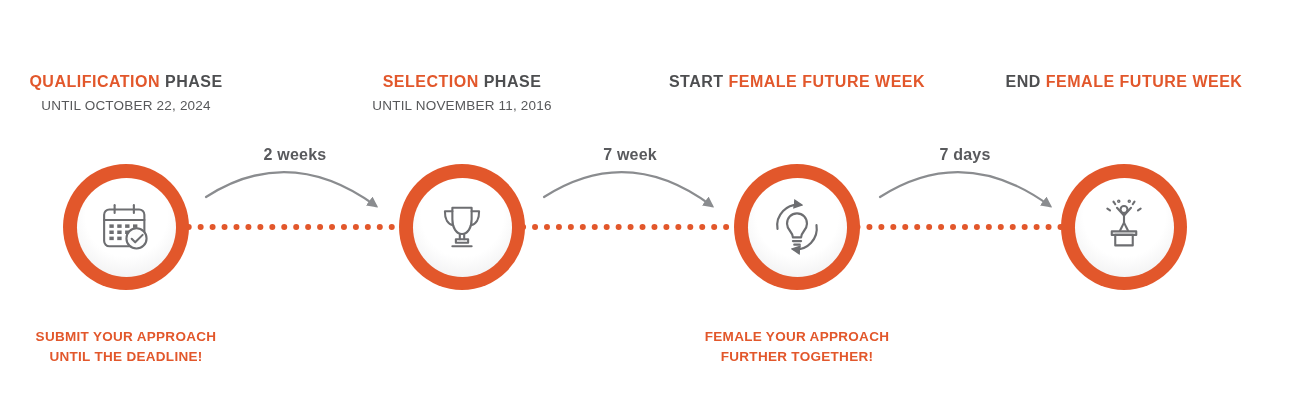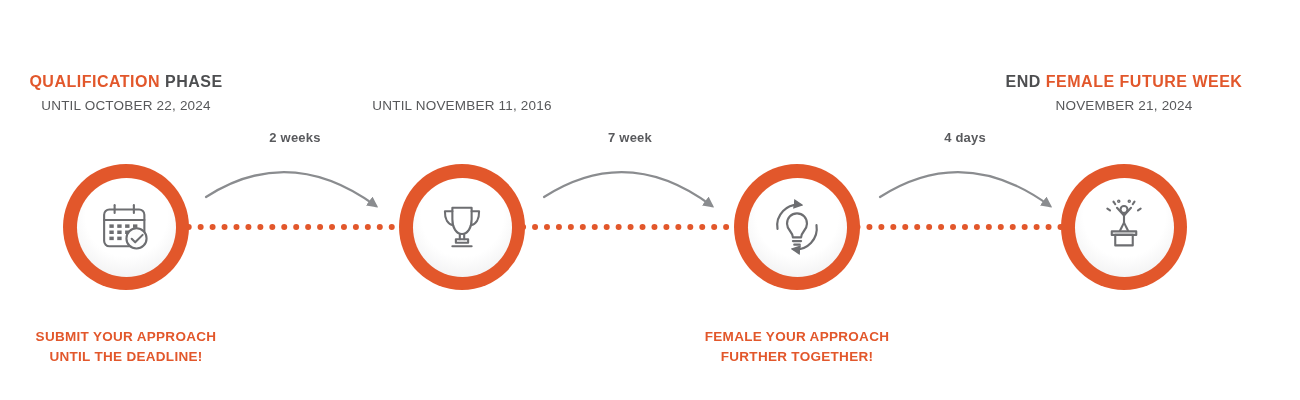--- a/index.html
+++ b/index.html
@@ -18,22 +18,22 @@
 
   .dotted-line{
     position:absolute;top:224px;left:126px;width:1010px;height:0;
     border-top:6px dotted var(--accent);z-index:1;
   }
 
   .arrows-overlay{position:absolute;top:0;left:0;z-index:3;pointer-events:none}
   .arrow-path{stroke:var(--arrow);fill:none;stroke-width:2.2px;stroke-linecap:round}
 
   .connector-label{
-    position:absolute;top:130px;transform:translateX(-50%);
-    font-size:13px;font-weight:bold;color:#595a5d;letter-spacing:.2px;z-index:3;
+    position:absolute;top:146px;transform:translateX(-50%);
+    font-size:16px;font-weight:bold;color:#595a5d;letter-spacing:.2px;z-index:3;
   }
   .connector-label.c1{left:295px}
   .connector-label.c2{left:630px}
   .connector-label.c3{left:965px}
 
   .phase{position:absolute;top:0;width:300px;height:400px;text-align:center;z-index:2}
   .phase.p1{left:-24px}
   .phase.p2{left:312px}
   .phase.p3{left:647px}
   .phase.p4{left:974px}
@@ -82,21 +82,21 @@
         <path d="M0 0 L5 2.5 L0 5 z" style="fill:var(--arrow)" stroke="none"></path>
       </marker>
     </defs>
     <path class="arrow-path" d="M206 197 Q 290 143 376 206" marker-end="url(#ah)"></path>
     <path class="arrow-path" d="M544 197 Q 628 143 712 206" marker-end="url(#ah)"></path>
     <path class="arrow-path" d="M880 197 Q 964 143 1050 206" marker-end="url(#ah)"></path>
   </svg>
 
   <div class="connector-label c1">2 weeks</div>
   <div class="connector-label c2">7 week</div>
-  <div class="connector-label c3">4 days</div>
+  <div class="connector-label c3">7 days</div>
 
   <div class="phase p1">
     <div class="phase-title"><span class="dark"></span> <span class="accent">QUALIFICATION</span> <span class="dark">PHASE</span></div>
     <div class="phase-subtitle">UNTIL OCTOBER 22, 2024</div>
     <div class="phase-circle">
       <div class="phase-circle-inner">
         <svg class="icon" width="56" height="56" viewBox="0 0 64 64">
           <rect x="7" y="12" width="46" height="42" rx="6"></rect>
           <line x1="7" y1="24" x2="53" y2="24"></line>
           <line x1="19" y1="7" x2="19" y2="16"></line>
@@ -115,37 +115,39 @@
           <circle cx="44" cy="45" r="11.5" style="fill:#fdfdfd"></circle>
           <path d="M38.5 45.5 l4 4 l8.5 -8.5"></path>
         </svg>
       </div>
     </div>
     <div class="phase-caption">SUBMIT YOUR APPROACH
 UNTIL THE DEADLINE!</div>
   </div>
 
   <div class="phase p2">
+    <div class="phase-title"><span class="dark"></span> <span class="accent">SELECTION</span> <span class="dark">PHASE</span></div>
     <div class="phase-subtitle">UNTIL NOVEMBER 11, 2016</div>
     <div class="phase-circle">
       <div class="phase-circle-inner">
         <svg class="icon" width="56" height="56" viewBox="0 0 64 64">
           <path d="M21 10 h22 v13 c0 10 -4.6 17 -11 17 s-11 -7 -11 -17 z"></path>
           <path d="M21 14 h-8.5 c-0.3 9 3.5 15 9.5 16"></path>
           <path d="M43 14 h8.5 c0.3 9 -3.5 15 -9.5 16"></path>
           <line x1="29.5" y1="40" x2="29.5" y2="46"></line>
           <line x1="34.5" y1="40" x2="34.5" y2="46"></line>
           <path d="M25 46 h14 v4 h-14 z"></path>
           <line x1="21" y1="54" x2="43" y2="54"></line>
         </svg>
       </div>
     </div>
   </div>
 
   <div class="phase p3">
+    <div class="phase-title"><span class="dark">START</span> <span class="accent">FEMALE FUTURE WEEK</span> <span class="dark"></span></div>
     <div class="phase-circle">
       <div class="phase-circle-inner">
         <svg class="icon" width="58" height="58" viewBox="0 0 64 64">
           <defs>
             <marker id="ah-icon" markerWidth="4.5" markerHeight="4.5" refX="3.2" refY="2.25" orient="auto">
               <path d="M0 0 L4.5 2.25 L0 4.5 z" style="fill:var(--icon)" stroke="none"></path>
             </marker>
           </defs>
           <path d="M27.5 43.5 c0 -3 -1.5 -4.9 -3 -6.8 C22.6 34.3 21 32 21 28.3 21 21.8 25.8 17 32 17 s11 4.8 11 11.3 c0 3.7 -1.6 6 -3.5 8.4 -1.5 1.9 -3 3.8 -3 6.8 z"></path>
           <line x1="27.5" y1="47.5" x2="36.5" y2="47.5"></line>
@@ -154,21 +156,20 @@
           <path d="M53.5 30 A 23 23 0 0 1 28 56.5" marker-end="url(#ah-icon)"></path>
         </svg>
       </div>
     </div>
     <div class="phase-caption">FEMALE YOUR APPROACH
 FURTHER TOGETHER!</div>
   </div>
 
   <div class="phase p4">
     <div class="phase-title"><span class="dark">END</span> <span class="accent">FEMALE FUTURE WEEK</span> <span class="dark"></span></div>
-    <div class="phase-subtitle">NOVEMBER 21, 2024</div>
     <div class="phase-circle">
       <div class="phase-circle-inner">
         <svg class="icon" width="56" height="56" viewBox="0 0 64 64">
           <circle cx="32" cy="12" r="4"></circle>
           <line x1="32" y1="16" x2="32" y2="27"></line>
           <path d="M32 19 L24 10"></path>
           <path d="M32 19 L40 10"></path>
           <path d="M32 27 L27.5 36"></path>
           <path d="M32 27 L36.5 36"></path>
           <rect x="18" y="37" width="28" height="4"></rect>

